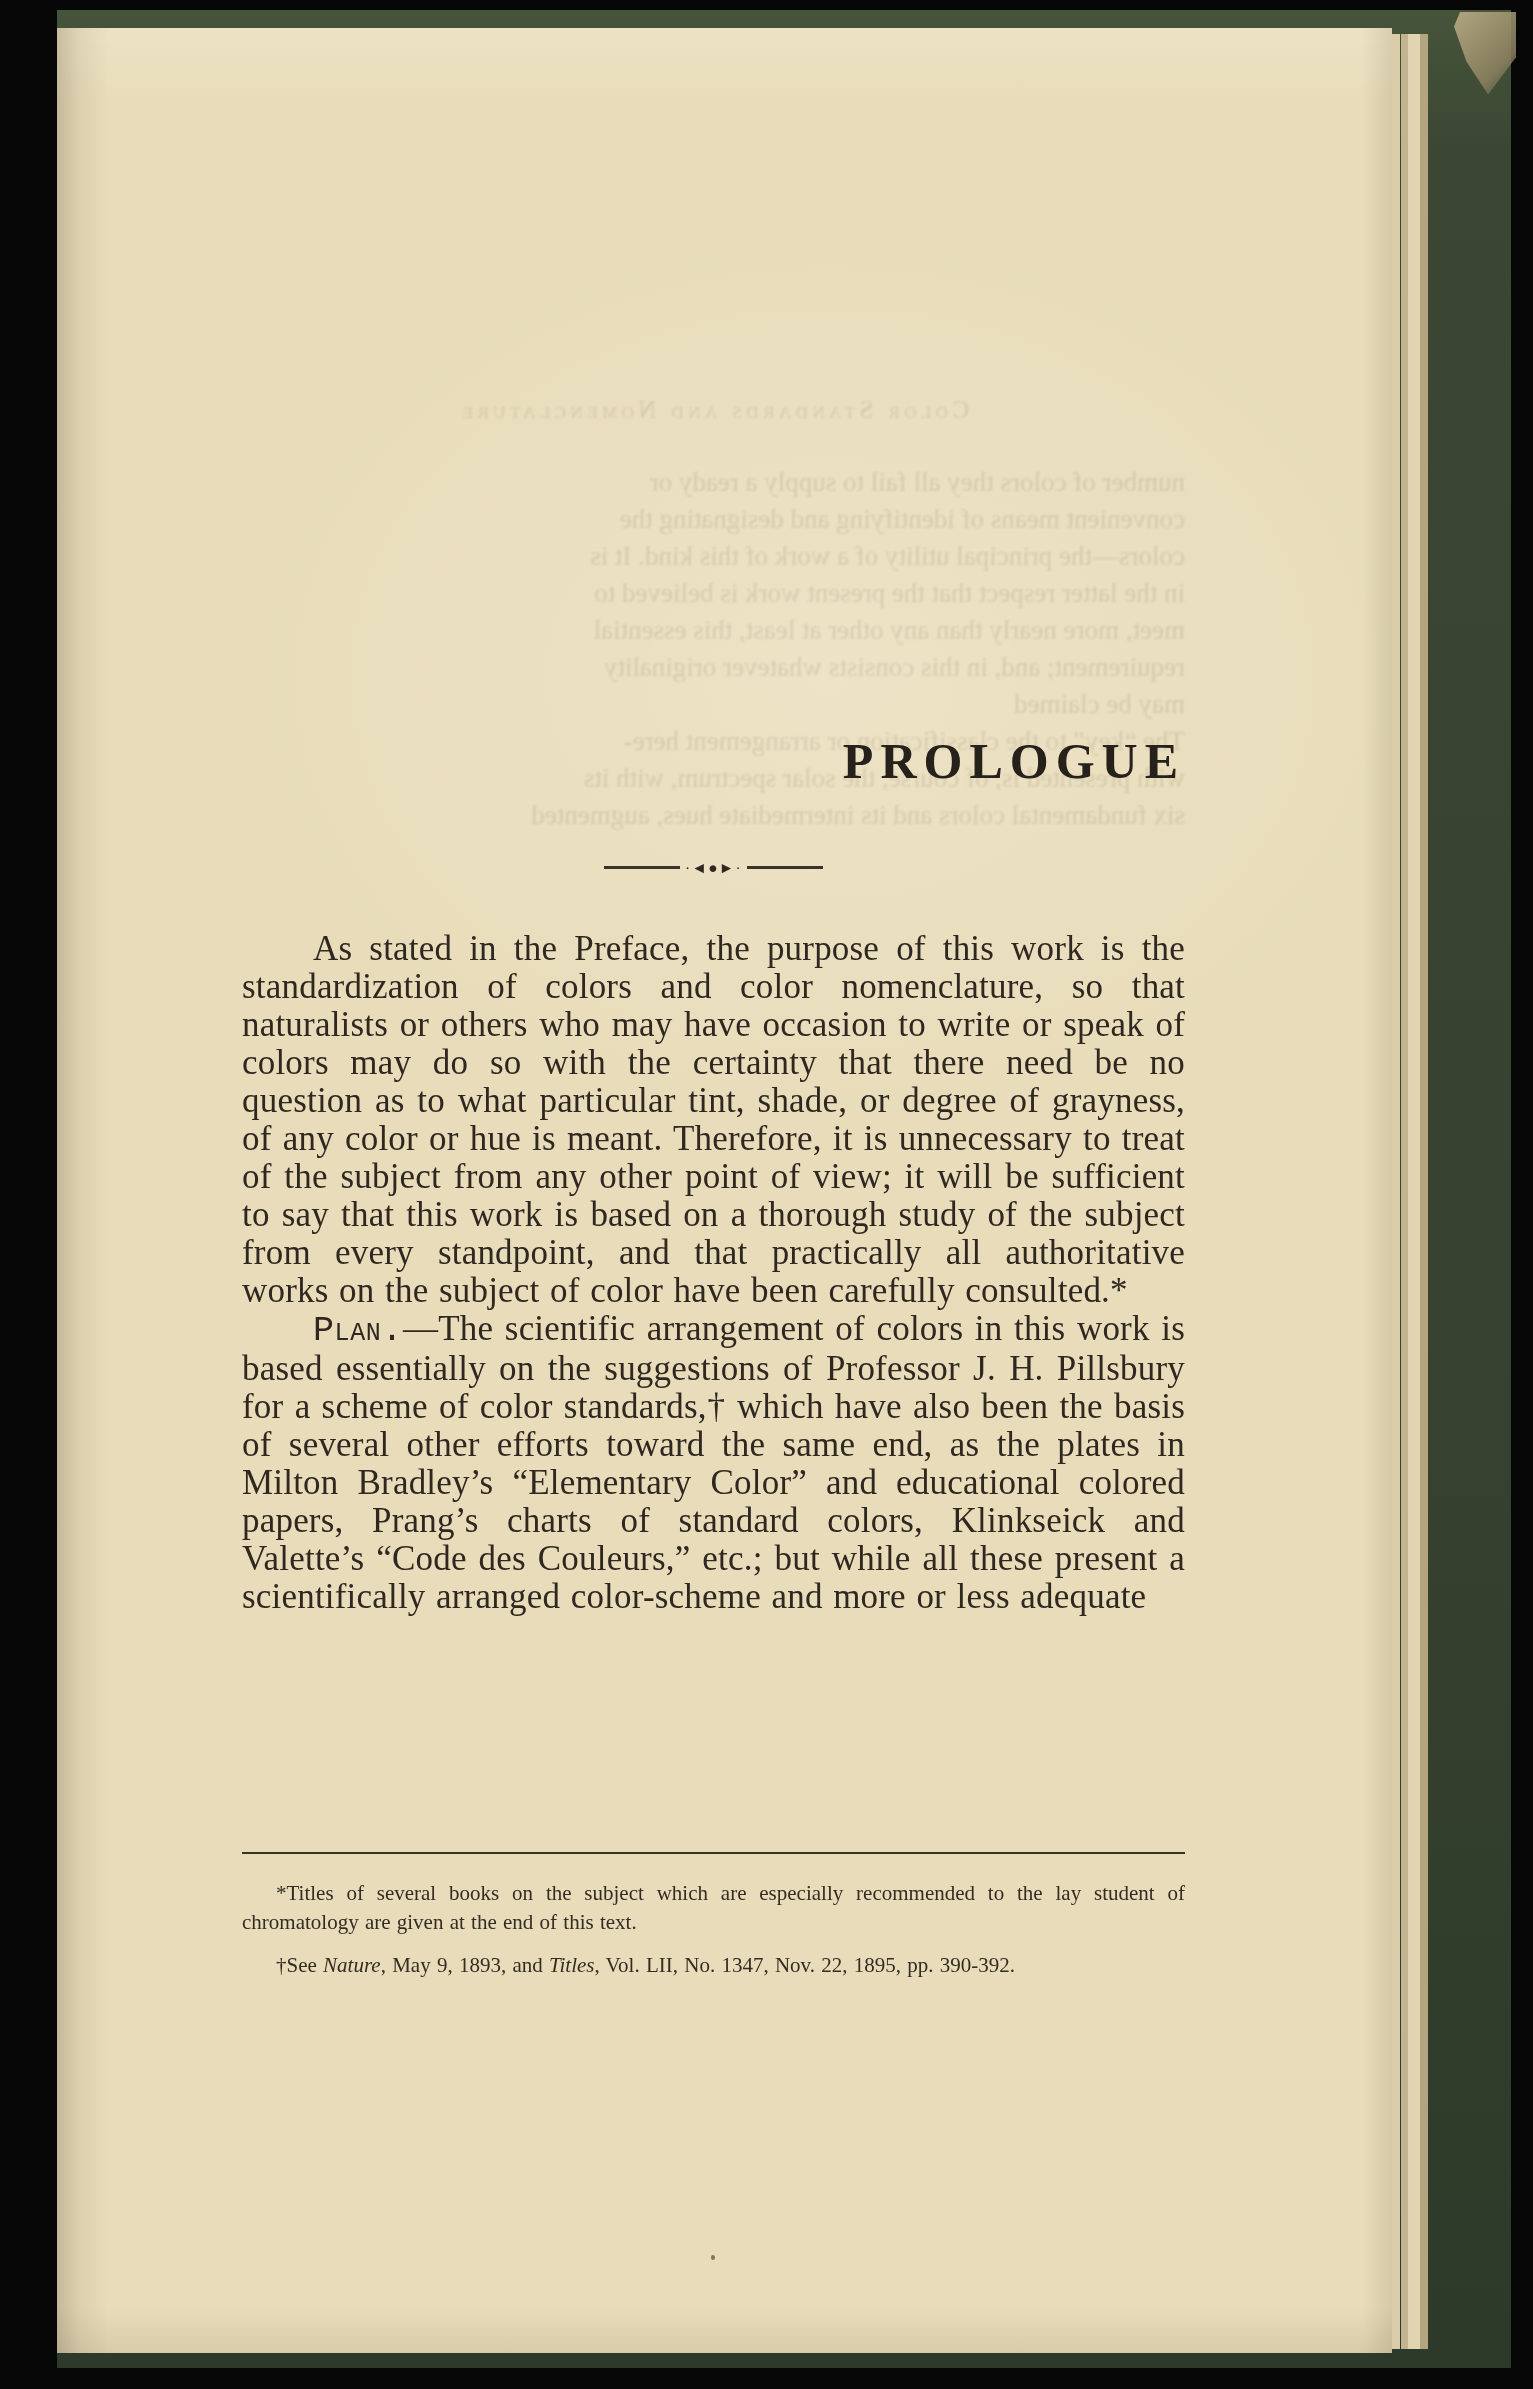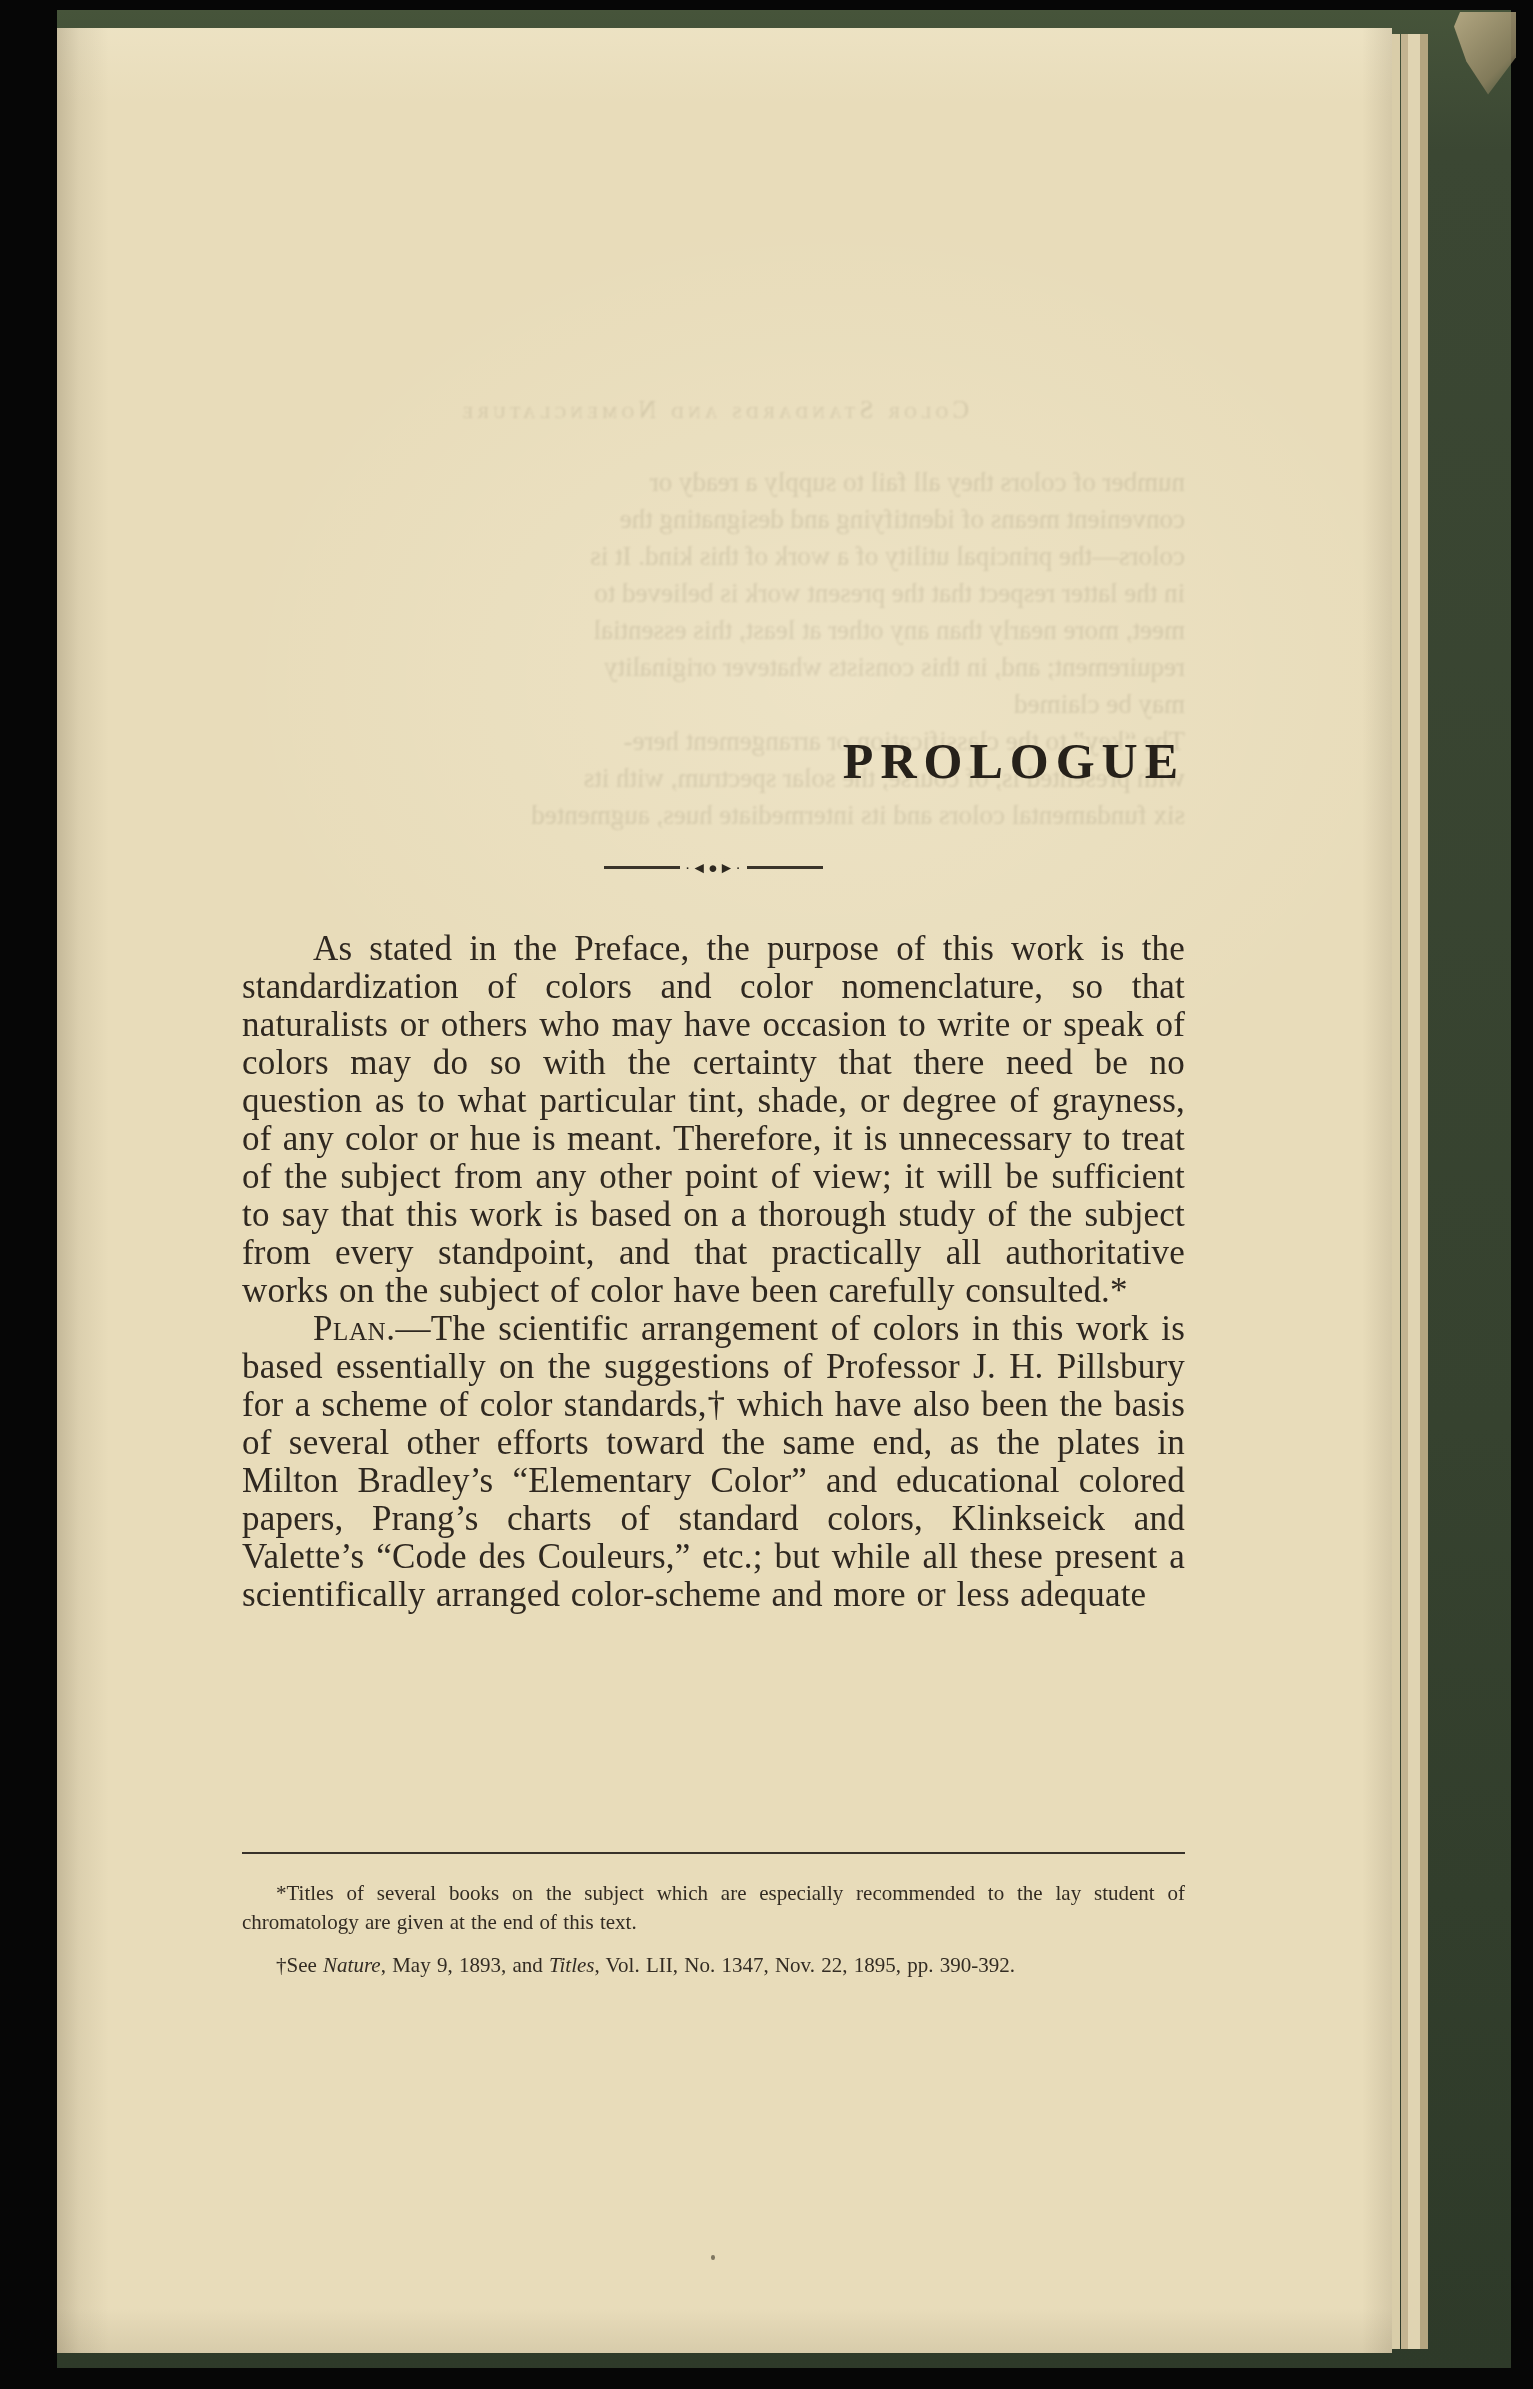--- a/index.html
+++ b/index.html
@@ -117,21 +117,21 @@
     top: 902px; left: 0; width: 100%;
     z-index: 2;
     color: #2f2820;
     font-size: 35px;
     line-height: 38px;
     text-align: justify;
     word-spacing: 1.6px;
     letter-spacing: 0.2px;
   }
   .body p { margin: 0; text-indent: 71px; }
-  .smallcaps { font-variant: small-caps; letter-spacing: 0.6px; }
+  .smallcaps { font-variant: small-caps; letter-spacing: 0.6px; font-family: Liberation Mono, monospace; }
   .italic { font-style: italic; }
 
   .footrule {
     position: absolute;
     top: 1824px; left: 0;
     width: 100%; height: 1.9px;
     background: #38322a;
     z-index: 2;
   }
   .footnote {

